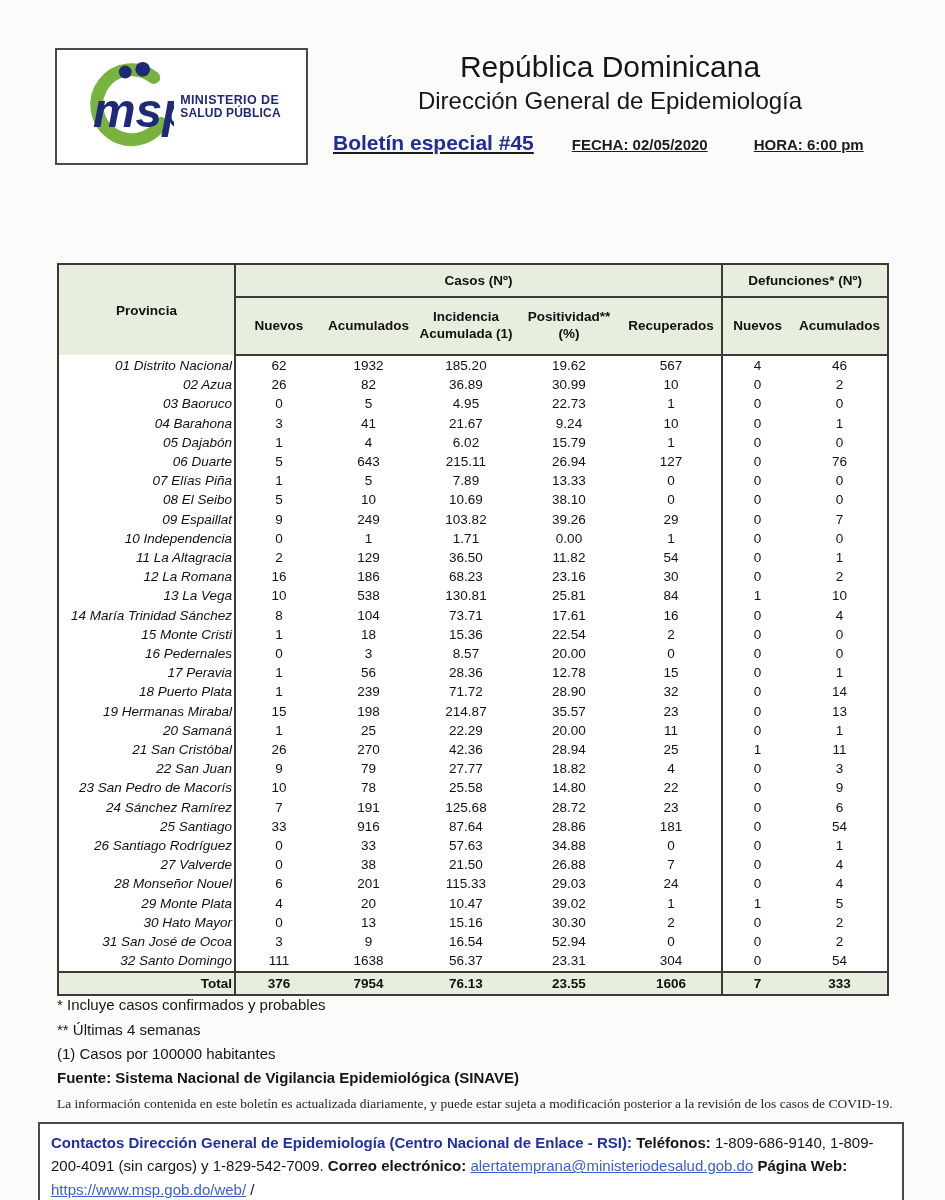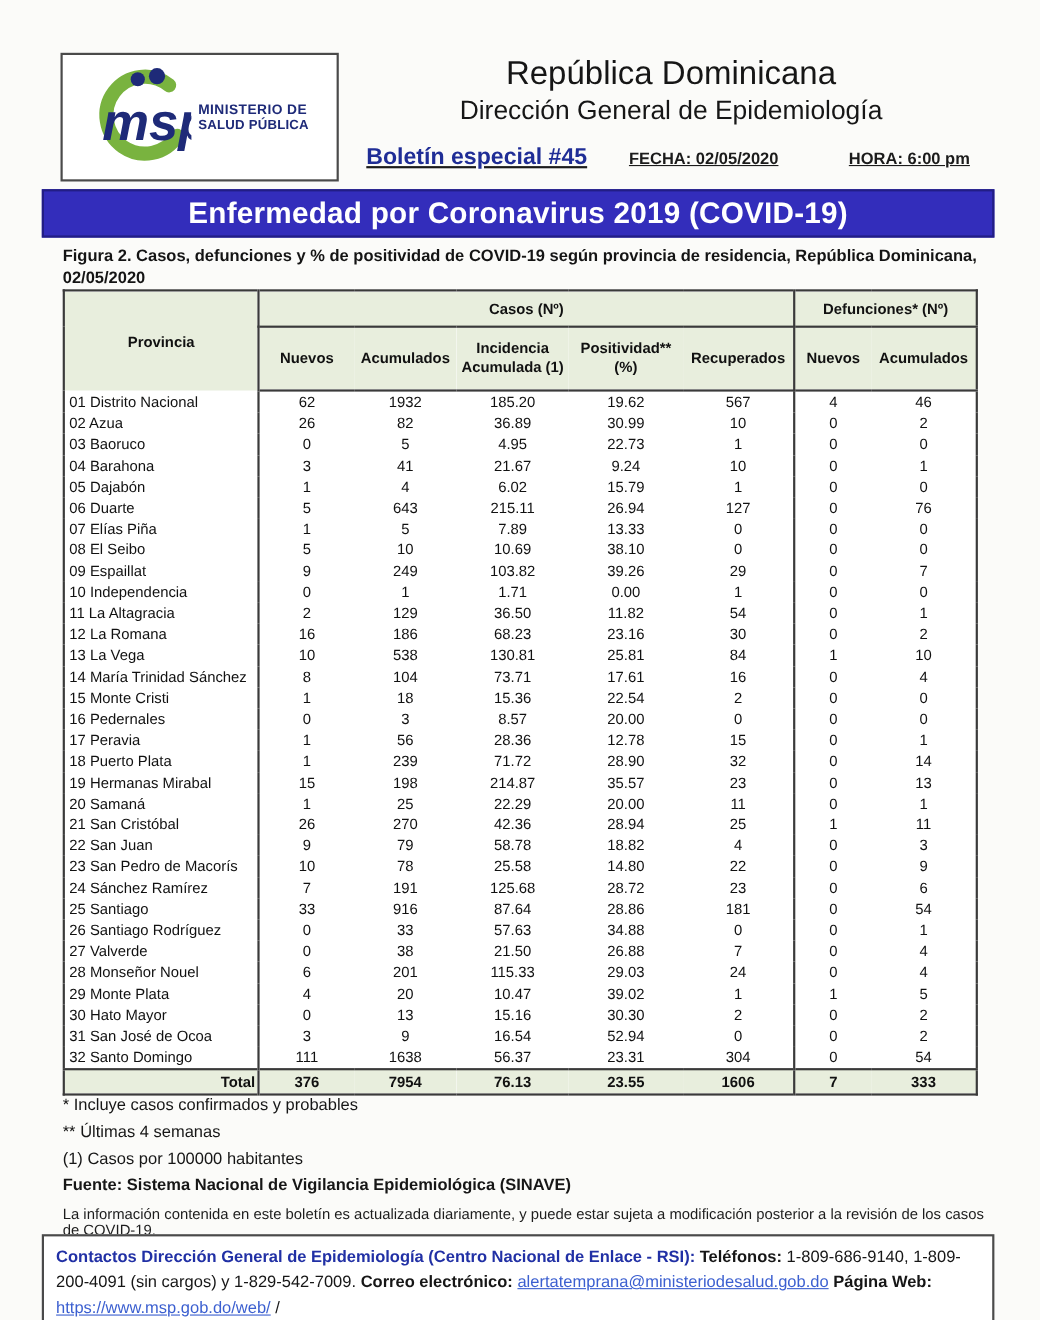--- a/index.html
+++ b/index.html
@@ -21,21 +21,21 @@
   .logo-text .l1{font-size:12.5px;letter-spacing:.4px;font-weight:bold;}
   .logo-text .l2{font-size:12px;font-weight:bold;letter-spacing:.2px;}
 
   .title-block{position:absolute;left:312px;top:50px;width:596px;text-align:center;color:#161616;}
   .title-block .t1{font-size:30px;line-height:1.15;}
   .title-block .t2{font-size:24px;line-height:1.2;margin-top:2px;}
 
   .bulletin-row{position:absolute;left:333px;top:131px;width:575px;display:flex;align-items:baseline;text-decoration:underline;}
   .bulletin{color:#1f2d96;font-weight:bold;font-size:21px;}
   .fecha{font-weight:bold;font-size:15px;margin-left:38px;}
-  .hora{font-weight:bold;font-size:15px;margin-left:64px;}
+  .hora{font-weight:bold;font-size:15px;margin-left:46px;}
 
   .banner{
     position:absolute;left:38px;top:172px;width:866px;height:44px;box-sizing:border-box;
     background:#332dbb;border:2px solid #221d85;
     display:flex;align-items:center;justify-content:center;
     color:#ffffff;font-weight:bold;font-size:27px;letter-spacing:.2px;
   }
 
   .caption{position:absolute;left:57px;top:223px;width:832px;font-weight:bold;font-size:15px;line-height:1.3;color:#141414;}
 
@@ -48,35 +48,35 @@
   }
   table.data th, table.data td{padding:0 2px;overflow:hidden;white-space:nowrap;}
   thead th{background:#e8eedd;font-weight:bold;text-align:center;}
   .gh{height:31px;border-bottom:2px solid #3a3a3a;font-size:13.5px;}
   th.prov-h{border-right:2px solid #3a3a3a;}
   th.casos-h{border-right:2px solid #3a3a3a;}
   tr.subhead th{height:56px;border-bottom:2px solid #3a3a3a;white-space:normal;line-height:1.25;vertical-align:middle;}
   tr.subhead th:nth-child(5){border-right:2px solid #3a3a3a;margin-left:12px;}
 
   tbody td{height:19.2px;text-align:center;line-height:19.2px;}
-  tbody td:first-child{text-align:left;padding-left:4px;border-right:2px solid #3a3a3a;}
+  tbody td:first-child{text-align:right;padding-left:4px;border-right:2px solid #3a3a3a;font-style:italic;}
   tbody td:nth-child(6){border-right:2px solid #3a3a3a;}
 
   tfoot td{
     height:21px;background:#e8eedd;font-weight:bold;text-align:center;
     border-top:2px solid #3a3a3a;
   }
   tfoot td:first-child{text-align:right;padding-left:4px;border-right:2px solid #3a3a3a;}
   tfoot td:nth-child(6){border-right:2px solid #3a3a3a;}
 
   
   .notes{position:absolute;left:57px;top:995px;width:845px;font-size:15px;color:#161616;}
   .notes .fn{margin-bottom:5px;line-height:1.3;}
   .notes .fuente{font-weight:bold;margin-top:2px;margin-bottom:10px;}
-  .disclaimer{font-family:Liberation Sans, sans-serif;font-size:13.5px;color:#1d1d1d;margin-top:8px;}
+  .disclaimer{font-family:Liberation Serif, serif;font-size:13.5px;color:#1d1d1d;margin-top:8px;}
 
   
   .contact-box{
     position:absolute;left:38px;top:1122px;width:866px;box-sizing:border-box;
     border:2px solid #4a4a4a;background:#fff;
     padding:7px 11px;font-size:15px;line-height:1.55;color:#161616;
   }
   .c-title{color:#2130a5;font-weight:bold;}
   .c-label{font-weight:bold;}
   .c-link{color:#3b5fd0;text-decoration:underline;cursor:pointer;}
@@ -103,25 +103,21 @@
     <div class="t1">República Dominicana</div>
     <div class="t2">Dirección General de Epidemiología</div>
   </div>
 
   <div class="bulletin-row">
     <span class="bulletin">Boletín especial #45</span>
     <span class="fecha">FECHA: 02/05/2020</span>
     <span class="hora">HORA: 6:00 pm</span>
   </div>
 
-  <div class="banner">
-    <span>Enfermedad por Coronavirus 2019 (COVID-19)</span>
-  </div>
-
-  <div class="caption">Figura 2. Casos, defunciones y % de positividad de COVID-19 según provincia de residencia, República Dominicana, 02/05/2020</div>
+
 
   <table class="data">
     <colgroup>
       <col style="width:177px">
         <col style="width:87px">
         <col style="width:93px">
         <col style="width:102px">
       <col style="width:104px">
         <col style="width:101px">
         <col style="width:70px">
@@ -351,21 +347,21 @@
       <td>42.36</td>
       <td>28.94</td>
       <td>25</td>
       <td>1</td>
       <td>11</td>
     </tr>
         <tr>
       <td>22 San Juan</td>
       <td>9</td>
       <td>79</td>
-      <td>58.78</td>
+      <td>27.77</td>
       <td>18.82</td>
       <td>4</td>
       <td>0</td>
       <td>3</td>
     </tr>
         <tr>
       <td>23 San Pedro de Macorís</td>
       <td>10</td>
       <td>78</td>
       <td>25.58</td>

